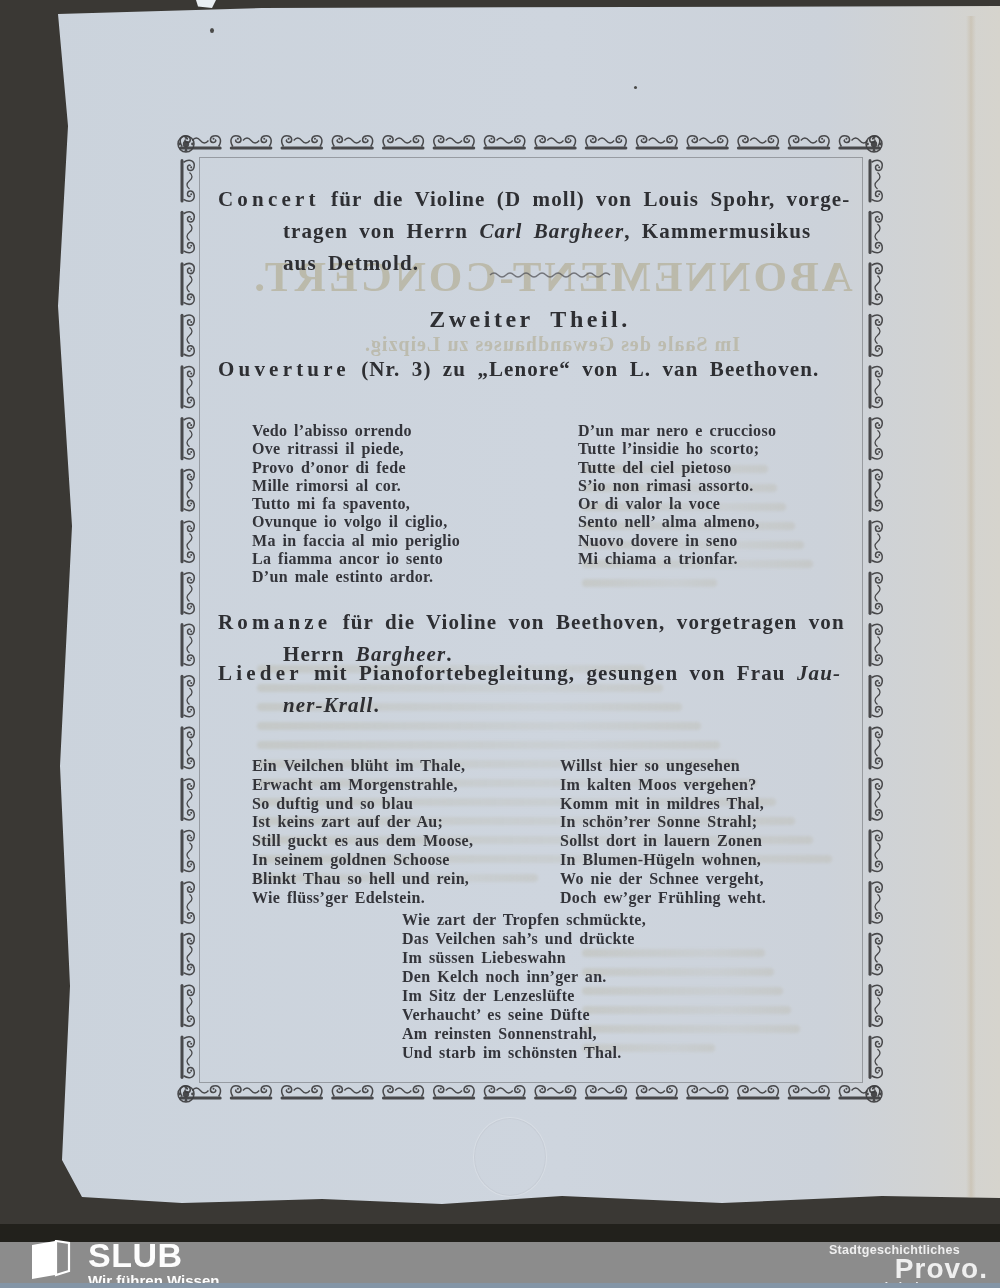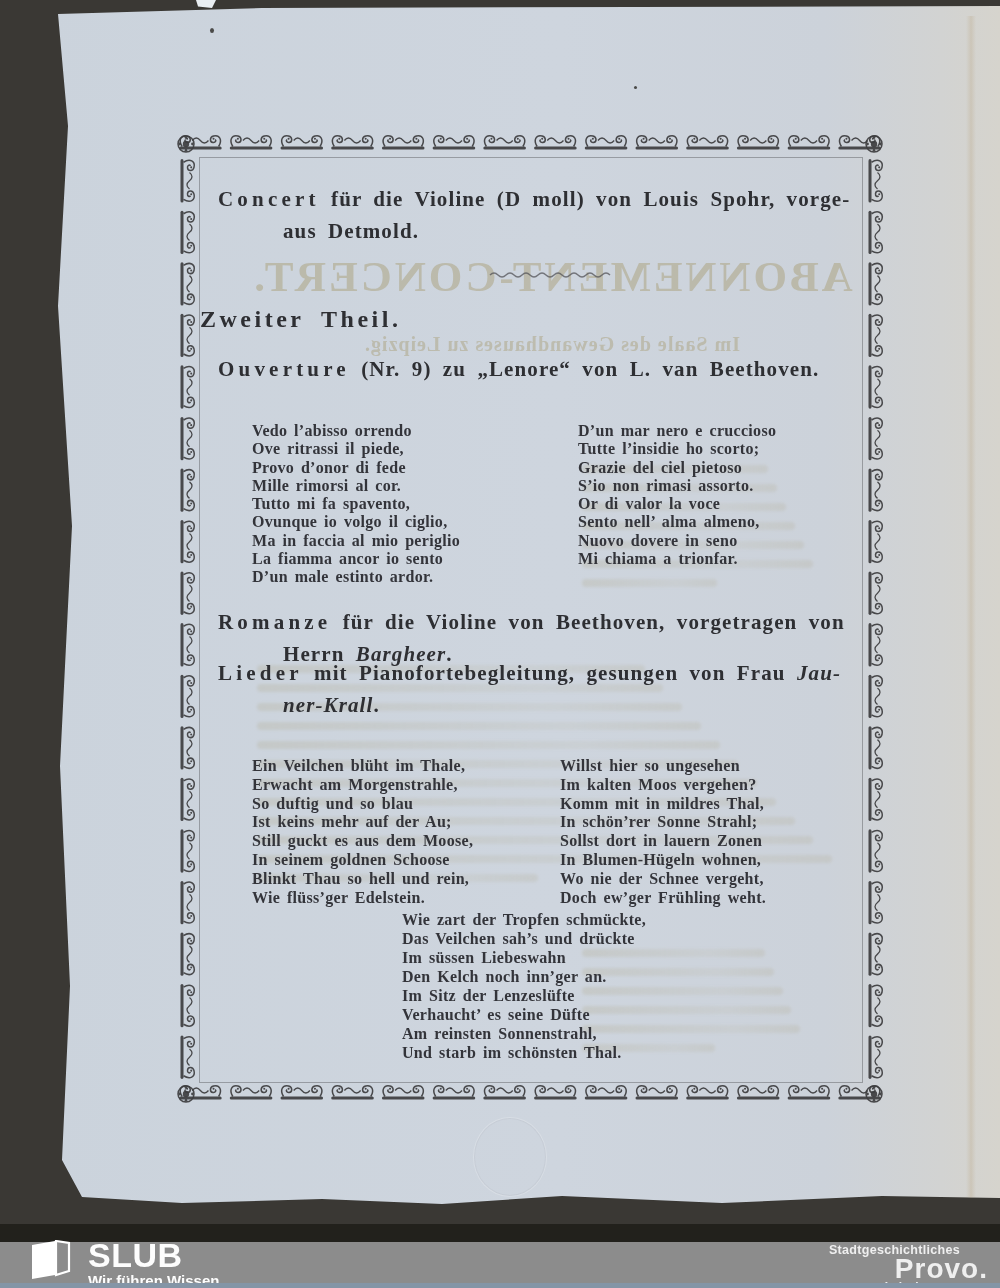--- a/index.html
+++ b/index.html
@@ -31,21 +31,21 @@
     border:1px solid rgba(62,62,66,.38);pointer-events:none;
   }
   .heading{
     position:absolute;font-size:21px;font-weight:700;line-height:32px;
     letter-spacing:1.1px;word-spacing:5px;color:#2e2f33;
   }
   .lead{letter-spacing:4.2px;}
   .hindent{padding-left:65px;}
   .bi{font-style:italic;}
   .part-title{
-    position:absolute;left:200px;width:660px;
+    position:absolute;left:200px;width:660px;text-align:center;
     font-size:24px;font-weight:700;letter-spacing:3.5px;word-spacing:8px;color:#2e2f33;
   }
   .song-title{
     position:absolute;left:200px;width:660px;text-align:center;
     font-size:19px;font-weight:700;letter-spacing:.8px;word-spacing:4px;color:#2e2f33;
   }
   .verse{position:absolute;font-size:16px;font-weight:700;color:#33343a;
     letter-spacing:.3px;word-spacing:2.5px;white-space:nowrap;font-family:Liberation Serif, serif;}
   .verse div{height:18.3px;line-height:18.3px;}
   .verse.v2 div{height:18.8px;line-height:18.8px;}
@@ -218,49 +218,50 @@
   <svg class="band" style="left:153px;top:1077px;" width="22" height="22">
       <use href="#orn-rosette"></use>
     </svg>
   <svg class="band" style="left:841px;top:1077px;" width="22" height="22">
       <use href="#orn-rosette"></use>
     </svg>
   <div class="frame-hairline" style="left:177px;top:151px;"></div>
 
   <div class="heading" style="left:196px;top:177px;width:650px;">
     <div><span class="lead">Concert</span><span> für die Violine (D moll) von Louis Spohr, vorge-</span></div>
+    <div class="hindent"><span>tragen von Herrn </span><span class="bi">Carl Bargheer</span><span>, Kammermusikus</span></div>
     <div class="hindent">aus Detmold.</div>
   </div>
 
   <svg class="divider-squiggle" style="left:466px;top:264px;" width="125" height="10">
     <path d="M2,5 q4,-4 8,0 t8,0 t8,0 t8,0 t8,0 t8,0 t8,0 t8,0 t8,0 t8,0 t8,0 t8,0 t8,0 t8,0 t8,0" fill="none" stroke="#55555a" stroke-width="1.4"></path>
   </svg>
 
   <div class="part-title" style="left:178px;top:300px;">Zweiter Theil.</div>
 
   <div class="heading" style="left:196px;top:347px;width:650px;">
-    <span class="lead">Ouverture</span><span> (Nr. 9) zu „Lenore“ von L. van Beethoven.</span>
+    <span class="lead">Ouverture</span><span> (Nr. 3) zu „Lenore“ von L. van Beethoven.</span>
   </div>
 
 
   <div class="verse" style="left:230px;top:416px;">
       <div>Vedo l’abisso orrendo</div>
       <div>Ove ritrassi il piede,</div>
       <div>Provo d’onor di fede</div>
       <div>Mille rimorsi al cor.</div>
       <div>Tutto mi fa spavento,</div>
       <div>Ovunque io volgo il ciglio,</div>
       <div>Ma in faccia al mio periglio</div>
       <div>La fiamma ancor io sento</div>
       <div>D’un male estinto ardor.</div>
     </div>
   <div class="verse" style="left:556px;top:416px;">
       <div>D’un mar nero e cruccioso</div>
       <div>Tutte l’insidie ho scorto;</div>
-      <div>Grazie del ciel pietoso</div>
+      <div>Tutte del ciel pietoso</div>
       <div>S’io non rimasi assorto.</div>
       <div>Or di valor la voce</div>
       <div>Sento nell’ alma almeno,</div>
       <div>Nuovo dovere in seno</div>
       <div>Mi chiama a trionfar.</div>
     </div>
 
   <div class="heading" style="left:196px;top:600px;width:650px;">
     <div><span class="lead">Romanze</span><span> für die Violine von Beethoven, vorgetragen von</span></div>
     <div class="hindent"><span>Herrn </span><span class="bi">Bargheer</span><span>.</span></div>
@@ -269,21 +270,21 @@
   <div class="heading" style="left:196px;top:651px;width:650px;">
     <div><span class="lead">Lieder</span><span> mit Pianofortebegleitung, gesungen von Frau </span><span class="bi">Jau-</span></div>
     <div class="hindent"><span class="bi">ner-Krall</span><span>.</span></div>
   </div>
 
 
   <div class="verse v2" style="left:230px;top:751px;">
       <div>Ein Veilchen blüht im Thale,</div>
       <div>Erwacht am Morgenstrahle,</div>
       <div>So duftig und so blau</div>
-      <div>Ist keins mehr auf der Au;</div>
+      <div>Ist keins zart auf der Au;</div>
       <div>Still guckt es aus dem Moose,</div>
       <div>In seinem goldnen Schoose</div>
       <div>Blinkt Thau so hell und rein,</div>
       <div>Wie flüss’ger Edelstein.</div>
     </div>
   <div class="verse v2" style="left:538px;top:751px;">
       <div>Willst hier so ungesehen</div>
       <div>Im kalten Moos vergehen?</div>
       <div>Komm mit in mildres Thal,</div>
       <div>In schön’rer Sonne Strahl;</div>

